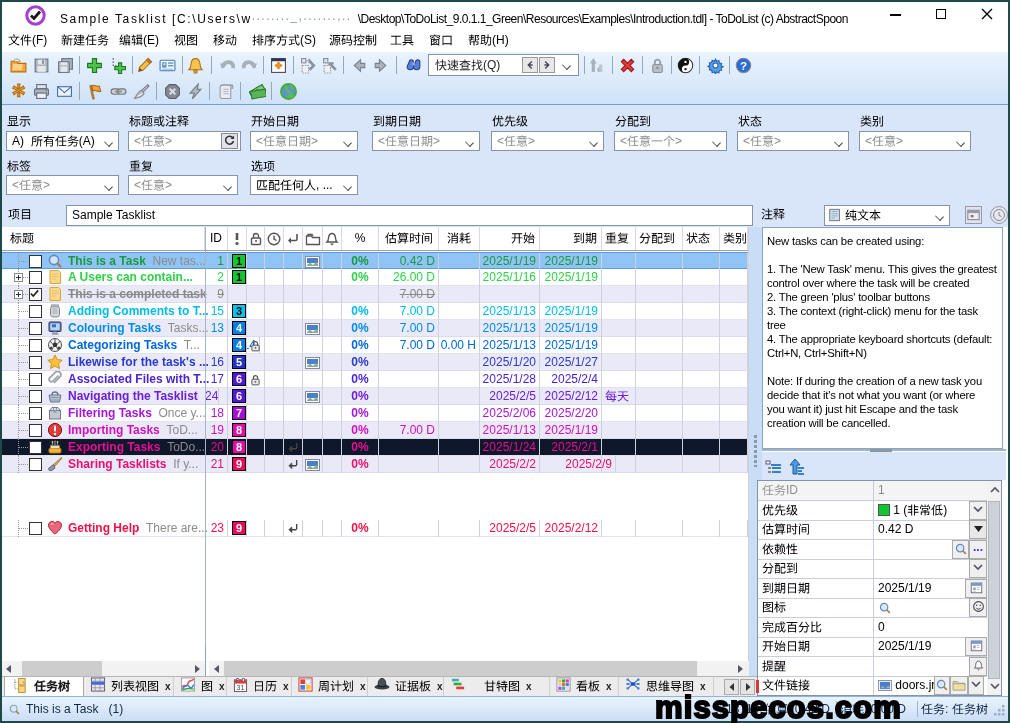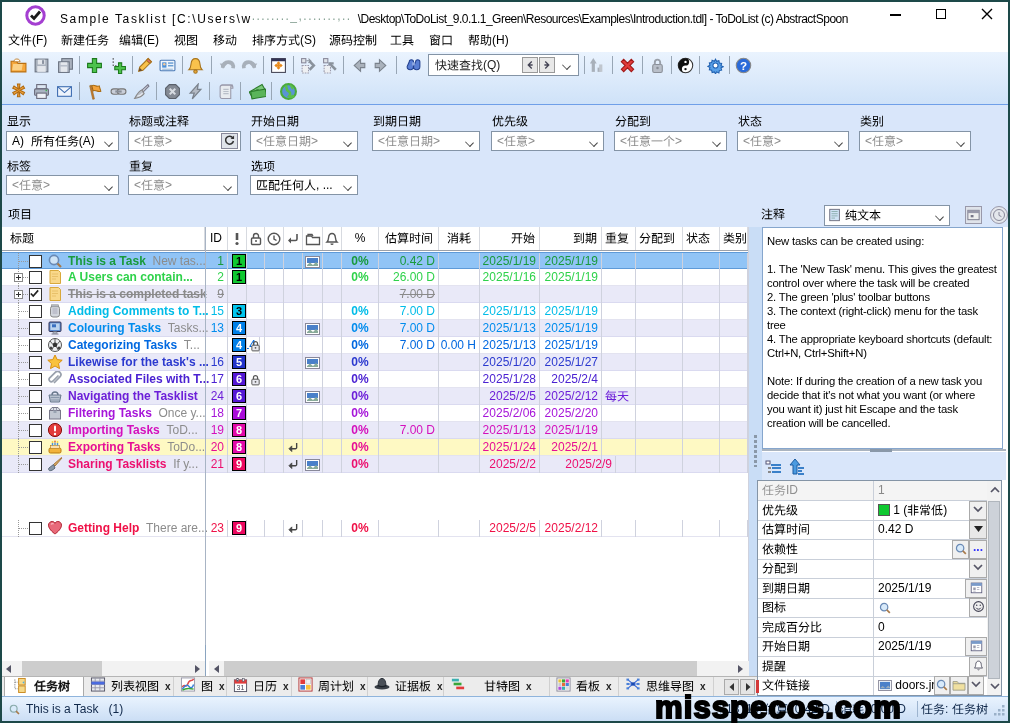--- a/index.html
+++ b/index.html
@@ -802,20 +802,21 @@
         </svg><svg class="z">
           <use href="#u4eba"></use>
         </svg>, ...</span><div class="ar"></div></div>
   </div>
 <div id="projrow" class="ab">
     <div class="ab" style="left:6px;top:8px"><svg class="z">
         <use href="#u9879"></use>
       </svg><svg class="z">
         <use href="#u76ee"></use>
       </svg></div>
+    <div class="ab" style="left:64px;top:6px;width:687px;height:21px;background:#fff;border:1px solid #8494a6;line-height:19px;padding-left:5px">Sample Tasklist</div>
     <div class="ab" style="left:759px;top:8px"><svg class="z">
         <use href="#u6ce8"></use>
       </svg><svg class="z">
         <use href="#u91ca"></use>
       </svg></div>
     <div class="ab" style="left:822px;top:6px;width:126px;height:21px;background:#fff;border:1px solid #8494a6;line-height:19px"><svg class="ab" style="left:3px;top:2px" width="14" height="14" viewBox="0 0 16 16">
         <rect x="2" y="1.5" width="11" height="13" fill="#cfe2f4" stroke="#667"></rect>
         <path d="M4 4h7M4 6.5h7M4 9h7M4 11.5h4" stroke="#8aa"></path>
       </svg><span style="margin-left:20px"><svg class="z">
           <use href="#u7eaf"></use>
@@ -1241,21 +1242,21 @@
       <div class="c" style="left:321px;width:19px"></div>
       <div class="c" style="left:340px;width:37px"></div>
       <div class="c" style="left:377px;width:60px"></div>
       <div class="c" style="left:437px;width:41px"></div>
       <div class="c" style="left:478px;width:60px"></div>
       <div class="c" style="left:538px;width:62px"></div>
       <div class="c" style="left:600px;width:34px"></div>
       <div class="c" style="left:634px;width:47px"></div>
       <div class="c" style="left:681px;width:37px"></div>
       <div class="c" style="left:718px;width:28px"></div>
-      <div class="c num" style="left:203px;width:23px;color:#6c1ed8;">24</div>
+      <div class="c num" style="left:203px;width:14px;color:#6c1ed8;">24</div>
       <div class="c" style="left:226px;width:19px">
         <div class="pb" style="background:#5418d5;color:#fff">6</div>
       </div>
       <div class="c ctr" style="left:301px;width:20px"><svg width="15" height="12" viewBox="0 0 15 12" style="vertical-align:middle">
           <rect x=".5" y=".5" width="14" height="11" fill="#fff" stroke="#889"></rect>
           <rect x="2" y="2" width="11" height="5" fill="#4a80c9"></rect>
           <path d="M2 9l3-2.5L8 9l3-3 2 2v2H2z" fill="#8a9"></path>
         </svg></div>
       <div class="c ctr" style="left:340px;width:37px;color:#6c1ed8;font-weight:bold">0%</div>
       <div class="c num" style="left:478px;width:60px;color:#6c1ed8">2025/2/5</div>
@@ -1329,21 +1330,21 @@
       <div class="c" style="left:718px;width:28px"></div>
       <div class="c num" style="left:203px;width:23px;color:#d40fbc;">19</div>
       <div class="c" style="left:226px;width:19px">
         <div class="pb" style="background:#e20aa9;color:#fff">8</div>
       </div>
       <div class="c ctr" style="left:340px;width:37px;color:#d40fbc;font-weight:bold">0%</div>
       <div class="c num" style="left:377px;width:60px;color:#d40fbc;">7.00 D</div>
       <div class="c num" style="left:478px;width:60px;color:#d40fbc">2025/1/13</div>
       <div class="c num" style="left:538px;width:62px;color:#d40fbc">2025/1/19</div>
     </div>
-    <div class="row" style="top:212px;background:#fef9c3;border-bottom:1px solid #e3e3f0;">
+    <div class="row" style="top:212px;background:#0f172a;border-bottom:1px solid #e3e3f0;">
       <div class="dotv"></div>
       <div class="doth"></div>
       <div class="cb"></div>
       <div class="ticon"><svg viewBox="0 0 16 16">
           <rect x="2" y="9" width="12" height="5" rx="1.5" fill="#f2b33c" stroke="#b87a10"></rect>
           <rect x="3.5" y="6.5" width="9" height="3" fill="#f9e0b0" stroke="#b87a10" stroke-width=".6"></rect>
           <path d="M5.5 4v2.5M8 3.5V6M10.5 4v2.5" stroke="#4a90d9" stroke-width="1.4"></path>
           <circle cx="5.5" cy="3" r=".9" fill="#f2d23c"></circle>
           <circle cx="8" cy="2.5" r=".9" fill="#e86a3a"></circle>
           <circle cx="10.5" cy="3" r=".9" fill="#f2d23c"></circle>

